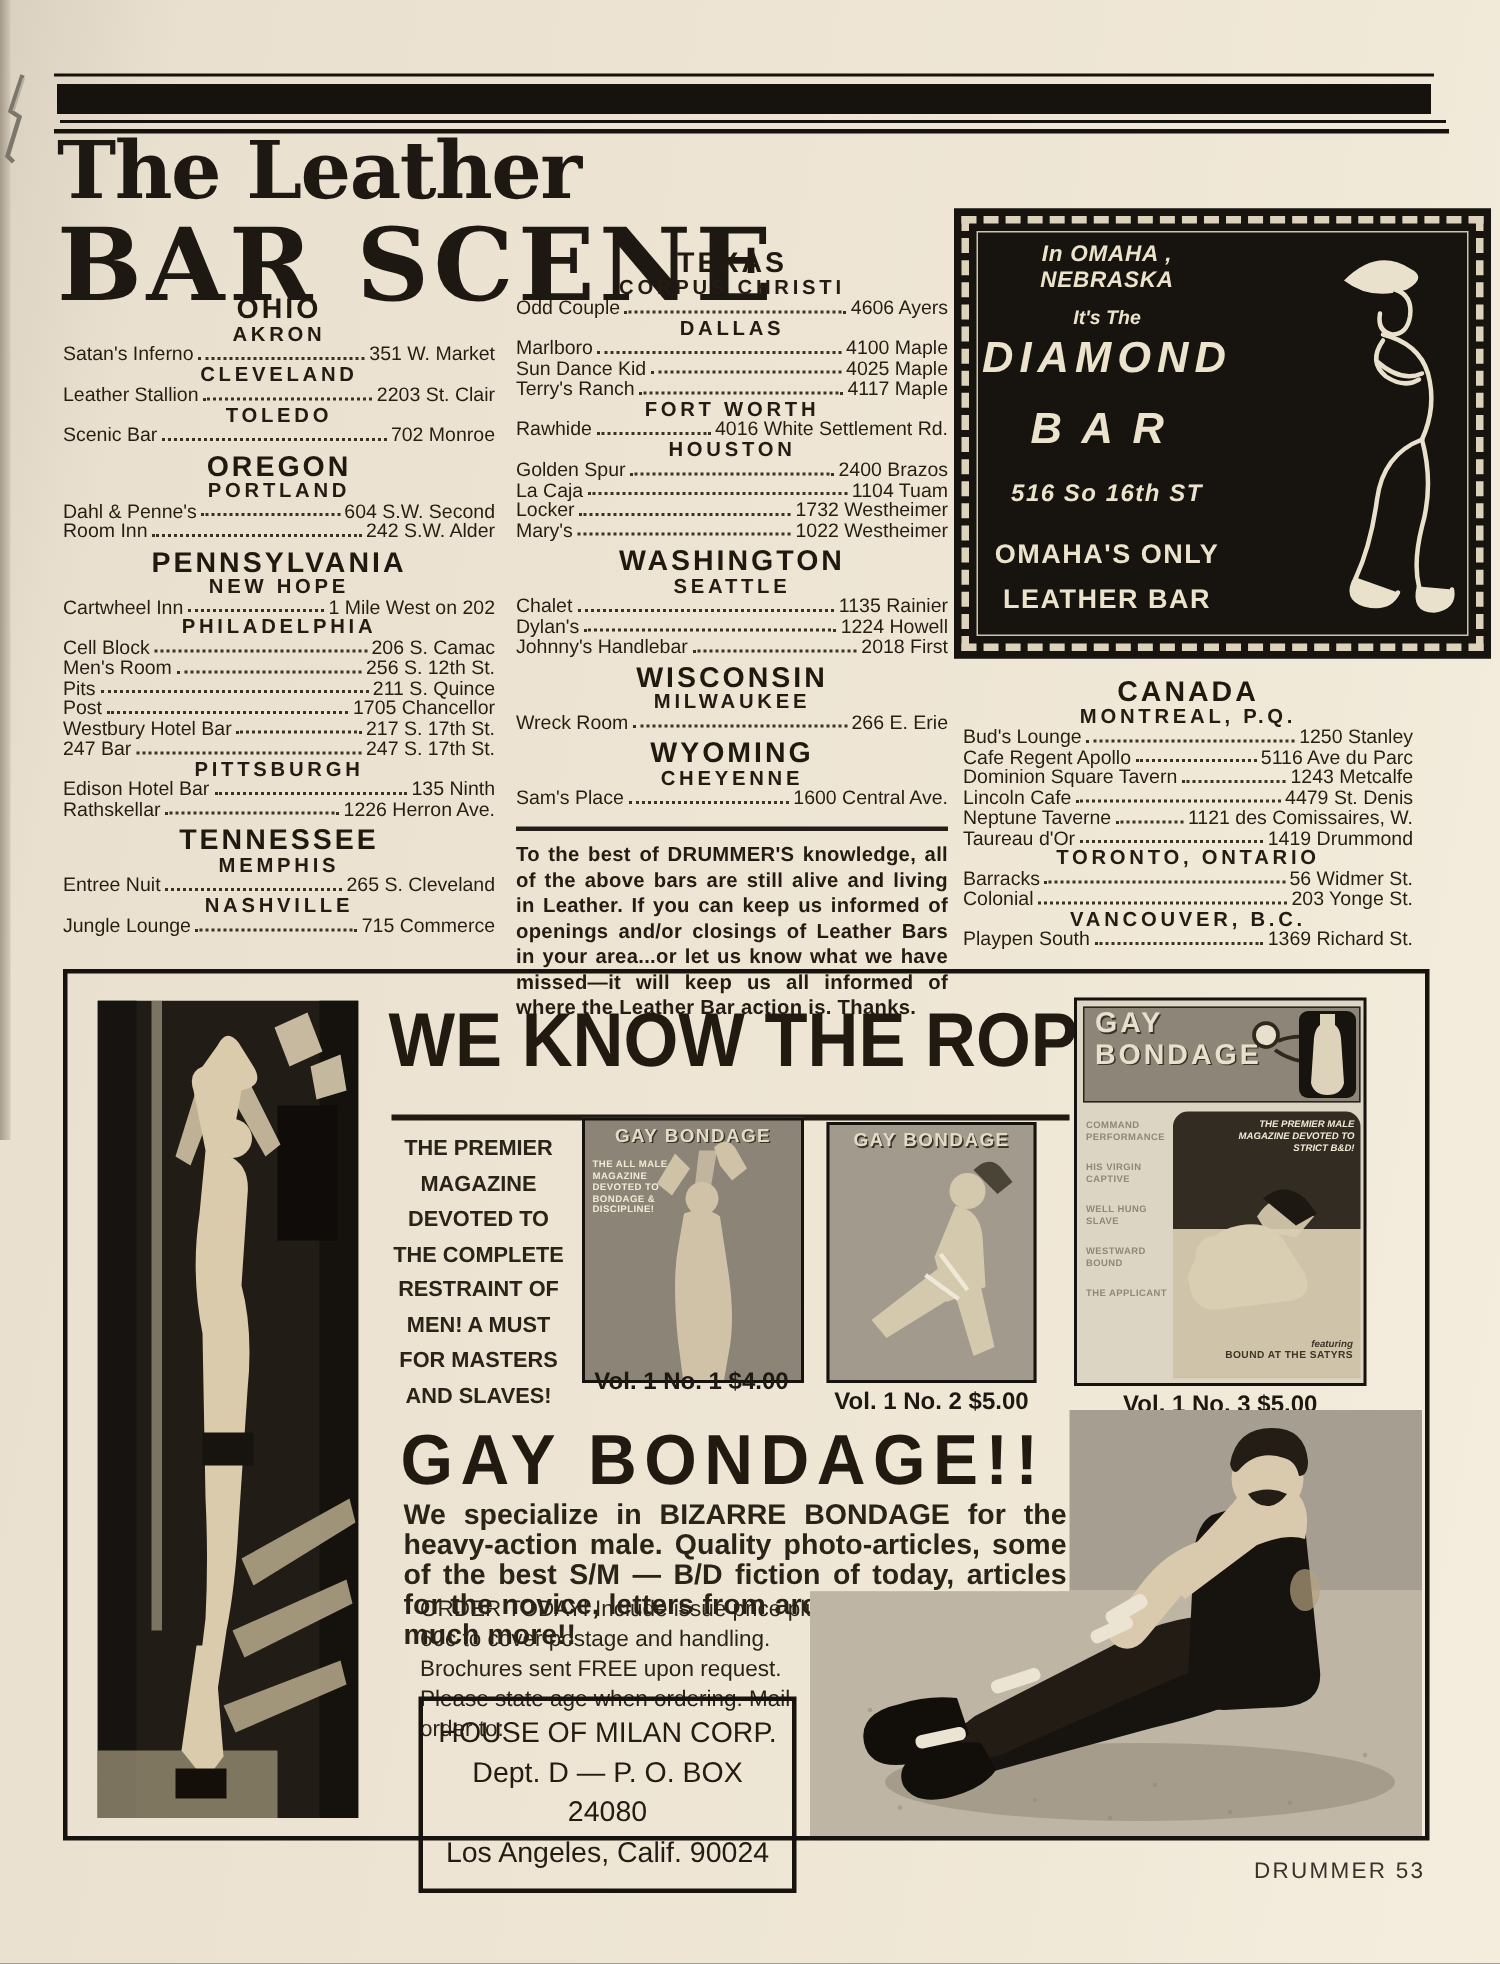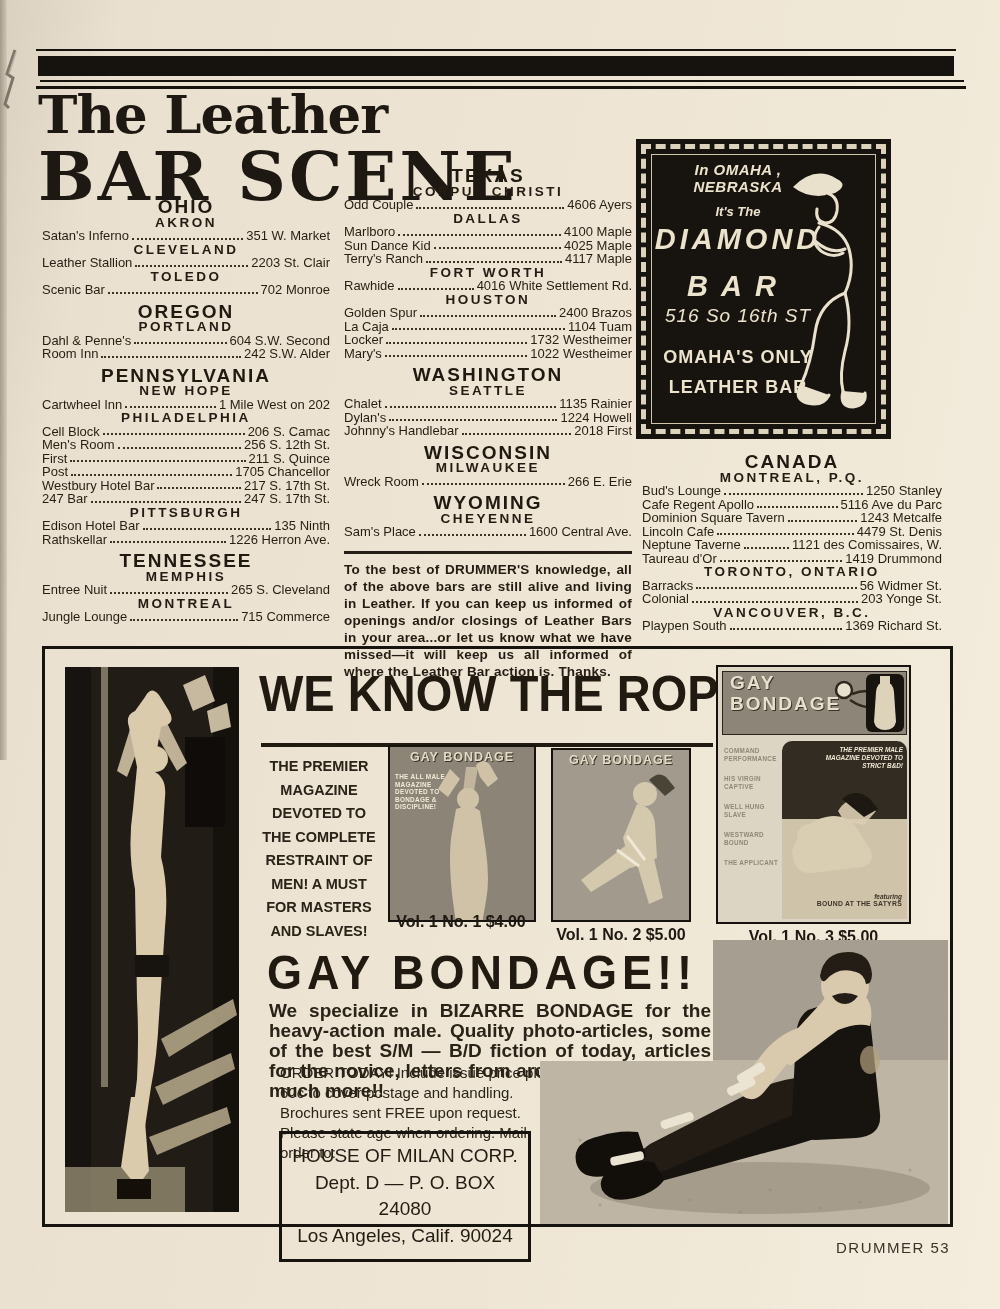--- a/index.html
+++ b/index.html
@@ -30,30 +30,30 @@
   .dircol > .state-h:first-child{margin-top:0;}
   .city-h{text-align:center;font-size:13.5px;font-weight:bold;letter-spacing:2.5px;margin:1px 0 1px 0;}
   .row{display:flex;align-items:flex-end;margin:0 0 1px 0;color:#261e12;}
   .bar{white-space:nowrap;}
   .addr{white-space:nowrap;}
   .leader{flex:1;min-width:8px;border-bottom:2px dotted #3a3222;margin:0 3px 3px 3px;}
   .note{margin-top:12px;border-top:3px solid #241e16;padding-top:7px;
     font-weight:bold;font-size:13.5px;line-height:17px;text-align:justify;letter-spacing:.2px;}
 
   
-  .diamond{position:absolute;left:636px;top:139px;width:255px;height:300px;background:#17130e;
+  .diamond{position:absolute;left:636px;top:139px;width:358px;height:300px;background:#17130e;
     border:2px solid #17130e;}
   .chain{position:absolute;inset:3px;border:5px dashed #ddd3bd;}
   .chain2{position:absolute;inset:13px;border:1px solid #cfc4ac;}
   .ad-txt{position:absolute;left:14px;top:20px;width:172px;text-align:center;color:#ece3cd;}
   .ad-l1{font-size:15px;font-weight:bold;font-style:italic;letter-spacing:.5px;}
   .ad-l2{font-size:13px;font-style:italic;font-weight:bold;margin-top:9px;}
   .ad-l3{font-size:29px;font-weight:bold;font-style:italic;letter-spacing:4px;margin-top:4px;}
   .ad-l4{font-size:29px;font-weight:bold;font-style:italic;letter-spacing:13px;margin-top:14px;}
-  .ad-l5{font-size:19px;font-weight:normal;font-style:italic;letter-spacing:1px;margin-top:2px;}
+  .ad-l5{font-size:16px;font-weight:bold;font-style:italic;letter-spacing:1px;margin-top:18px;}
   .ad-l6{font-size:18px;font-weight:bold;letter-spacing:1px;margin-top:20px;}
   .ad-l7{font-size:18px;font-weight:bold;letter-spacing:1px;margin-top:9px;}
   .cowboy{position:absolute;right:12px;top:16px;}
 
   
   .bigad{position:absolute;left:42px;top:646px;width:911px;height:581px;border:3px solid #17130e;}
   .lphoto{position:absolute;left:20px;top:18px;width:174px;height:545px;}
   .ropes-h{position:absolute;left:214px;top:14px;width:494px;font-size:47px;font-weight:bold;
     letter-spacing:0px;color:#211a11;white-space:nowrap;transform:scaleY(1.08);transform-origin:top left;}
   .ropes-u{position:absolute;left:216px;top:94px;width:452px;height:4px;background:#211a11;}
@@ -167,21 +167,21 @@
         <span class="bar" data-name="bar-name">Cell Block</span>
         <span class="leader" data-name="dot-leader"></span>
         <span class="addr" data-name="bar-address">206 S. Camac</span>
       </div>
       <div class="row" data-name="bar-entry">
         <span class="bar" data-name="bar-name">Men's Room</span>
         <span class="leader" data-name="dot-leader"></span>
         <span class="addr" data-name="bar-address">256 S. 12th St.</span>
       </div>
       <div class="row" data-name="bar-entry">
-        <span class="bar" data-name="bar-name">First</span>
+        <span class="bar" data-name="bar-name">Pits</span>
         <span class="leader" data-name="dot-leader"></span>
         <span class="addr" data-name="bar-address">211 S. Quince</span>
       </div>
       <div class="row" data-name="bar-entry">
         <span class="bar" data-name="bar-name">Post</span>
         <span class="leader" data-name="dot-leader"></span>
         <span class="addr" data-name="bar-address">1705 Chancellor</span>
       </div>
       <div class="row" data-name="bar-entry">
         <span class="bar" data-name="bar-name">Westbury Hotel Bar</span>
@@ -204,21 +204,21 @@
         <span class="leader" data-name="dot-leader"></span>
         <span class="addr" data-name="bar-address">1226 Herron Ave.</span>
       </div>
       <div class="state-h" data-name="state-header">TENNESSEE</div>
       <div class="city-h" data-name="city-header">MEMPHIS</div>
       <div class="row" data-name="bar-entry">
         <span class="bar" data-name="bar-name">Entree Nuit</span>
         <span class="leader" data-name="dot-leader"></span>
         <span class="addr" data-name="bar-address">265 S. Cleveland</span>
       </div>
-      <div class="city-h" data-name="city-header">MONTREAL</div>
+      <div class="city-h" data-name="city-header">NASHVILLE</div>
       <div class="row" data-name="bar-entry">
         <span class="bar" data-name="bar-name">Jungle Lounge</span>
         <span class="leader" data-name="dot-leader"></span>
         <span class="addr" data-name="bar-address">715 Commerce</span>
       </div>
     </div>
 
   <div class="dircol" style="left:344px;top:161px;width:288px;" data-name="directory-col-2-wrap">
     <div data-name="directory-col-2">
         <div class="state-h" data-name="state-header">TEXAS</div>

